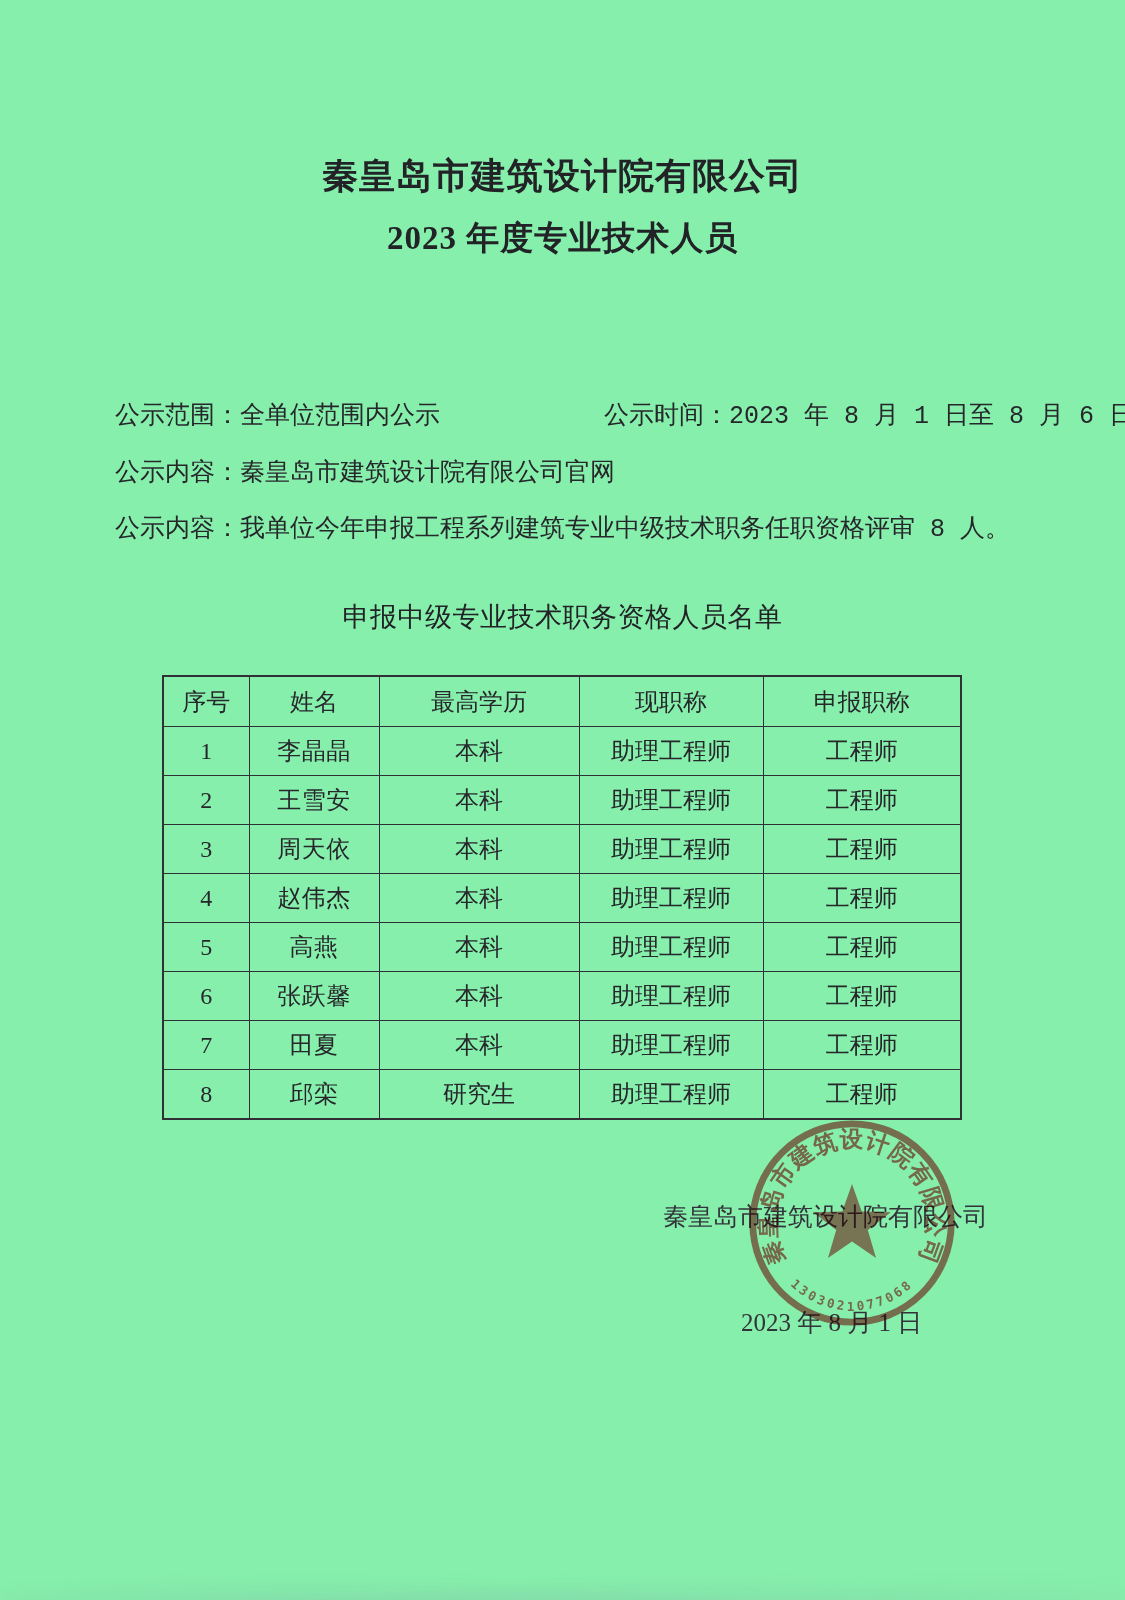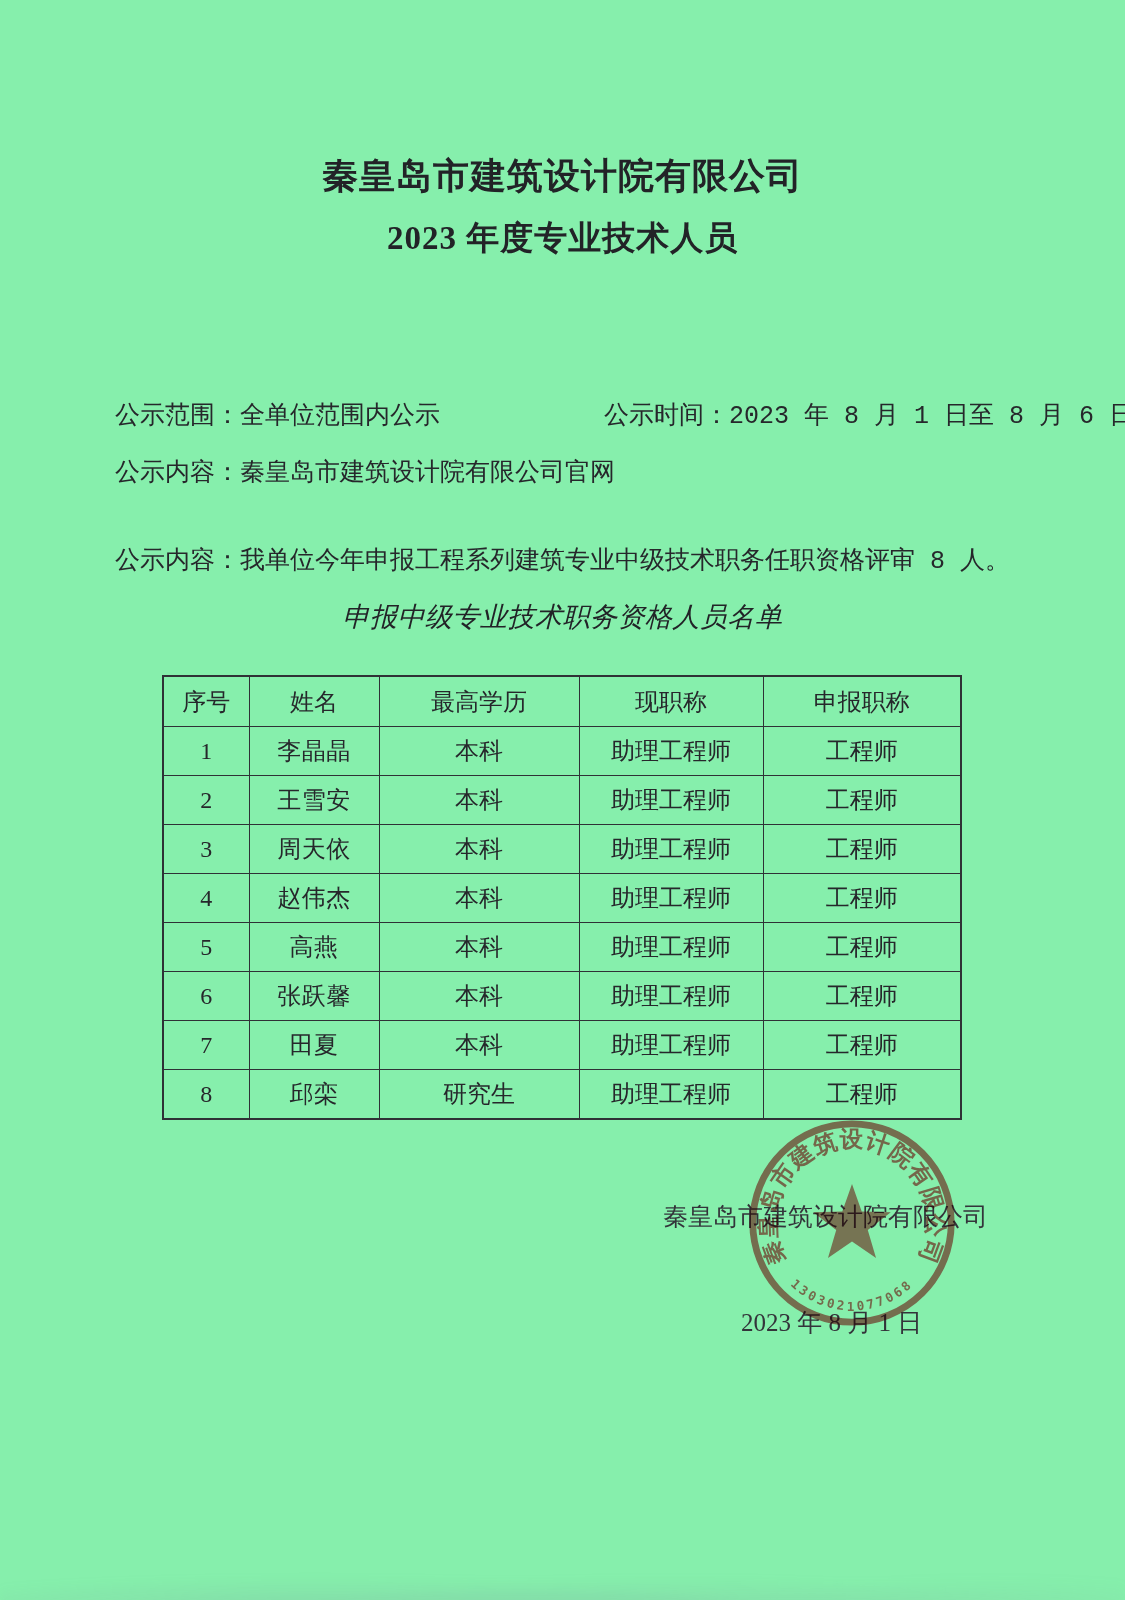--- a/index.html
+++ b/index.html
@@ -28,28 +28,27 @@
   .doc-title{position:absolute;top:158px;left:0;right:0;text-align:center;font-weight:bold;color:#222327;}
   .doc-title .t1{font-size:36px;line-height:1;margin-bottom:28px;letter-spacing:1px;}
   .doc-title .t2{font-size:33px;line-height:1;margin-bottom:26px;letter-spacing:1px;}
   .doc-title .t3{font-size:34px;line-height:1;letter-spacing:1px;}
 
   
   .meta-item{position:absolute;font-size:25px;line-height:1.2;white-space:nowrap;color:#26272b;font-family:Liberation Mono, monospace;}
   .meta-scope{top:402px;left:115px;}
   .meta-time{top:402px;left:604px;}
   .meta-location{top:459px;left:115px;}
-  .meta-content{top:515px;left:115px;margin-top:32px;}
+  .meta-content{top:515px;left:115px;}
 
   
   .table-title{
     position:absolute;top:604px;left:0;right:0;
     text-align:center;font-size:27px;line-height:1;color:#222327;
     letter-spacing:0.5px;
-    font-style:italic;
   }
   table.roster{
     position:absolute;top:675px;left:162px;
     border-collapse:collapse;
     table-layout:fixed;
     width:798px;
     background:transparent;
   }
   table.roster th, table.roster td{
     border:1.6px solid #2f3136;

